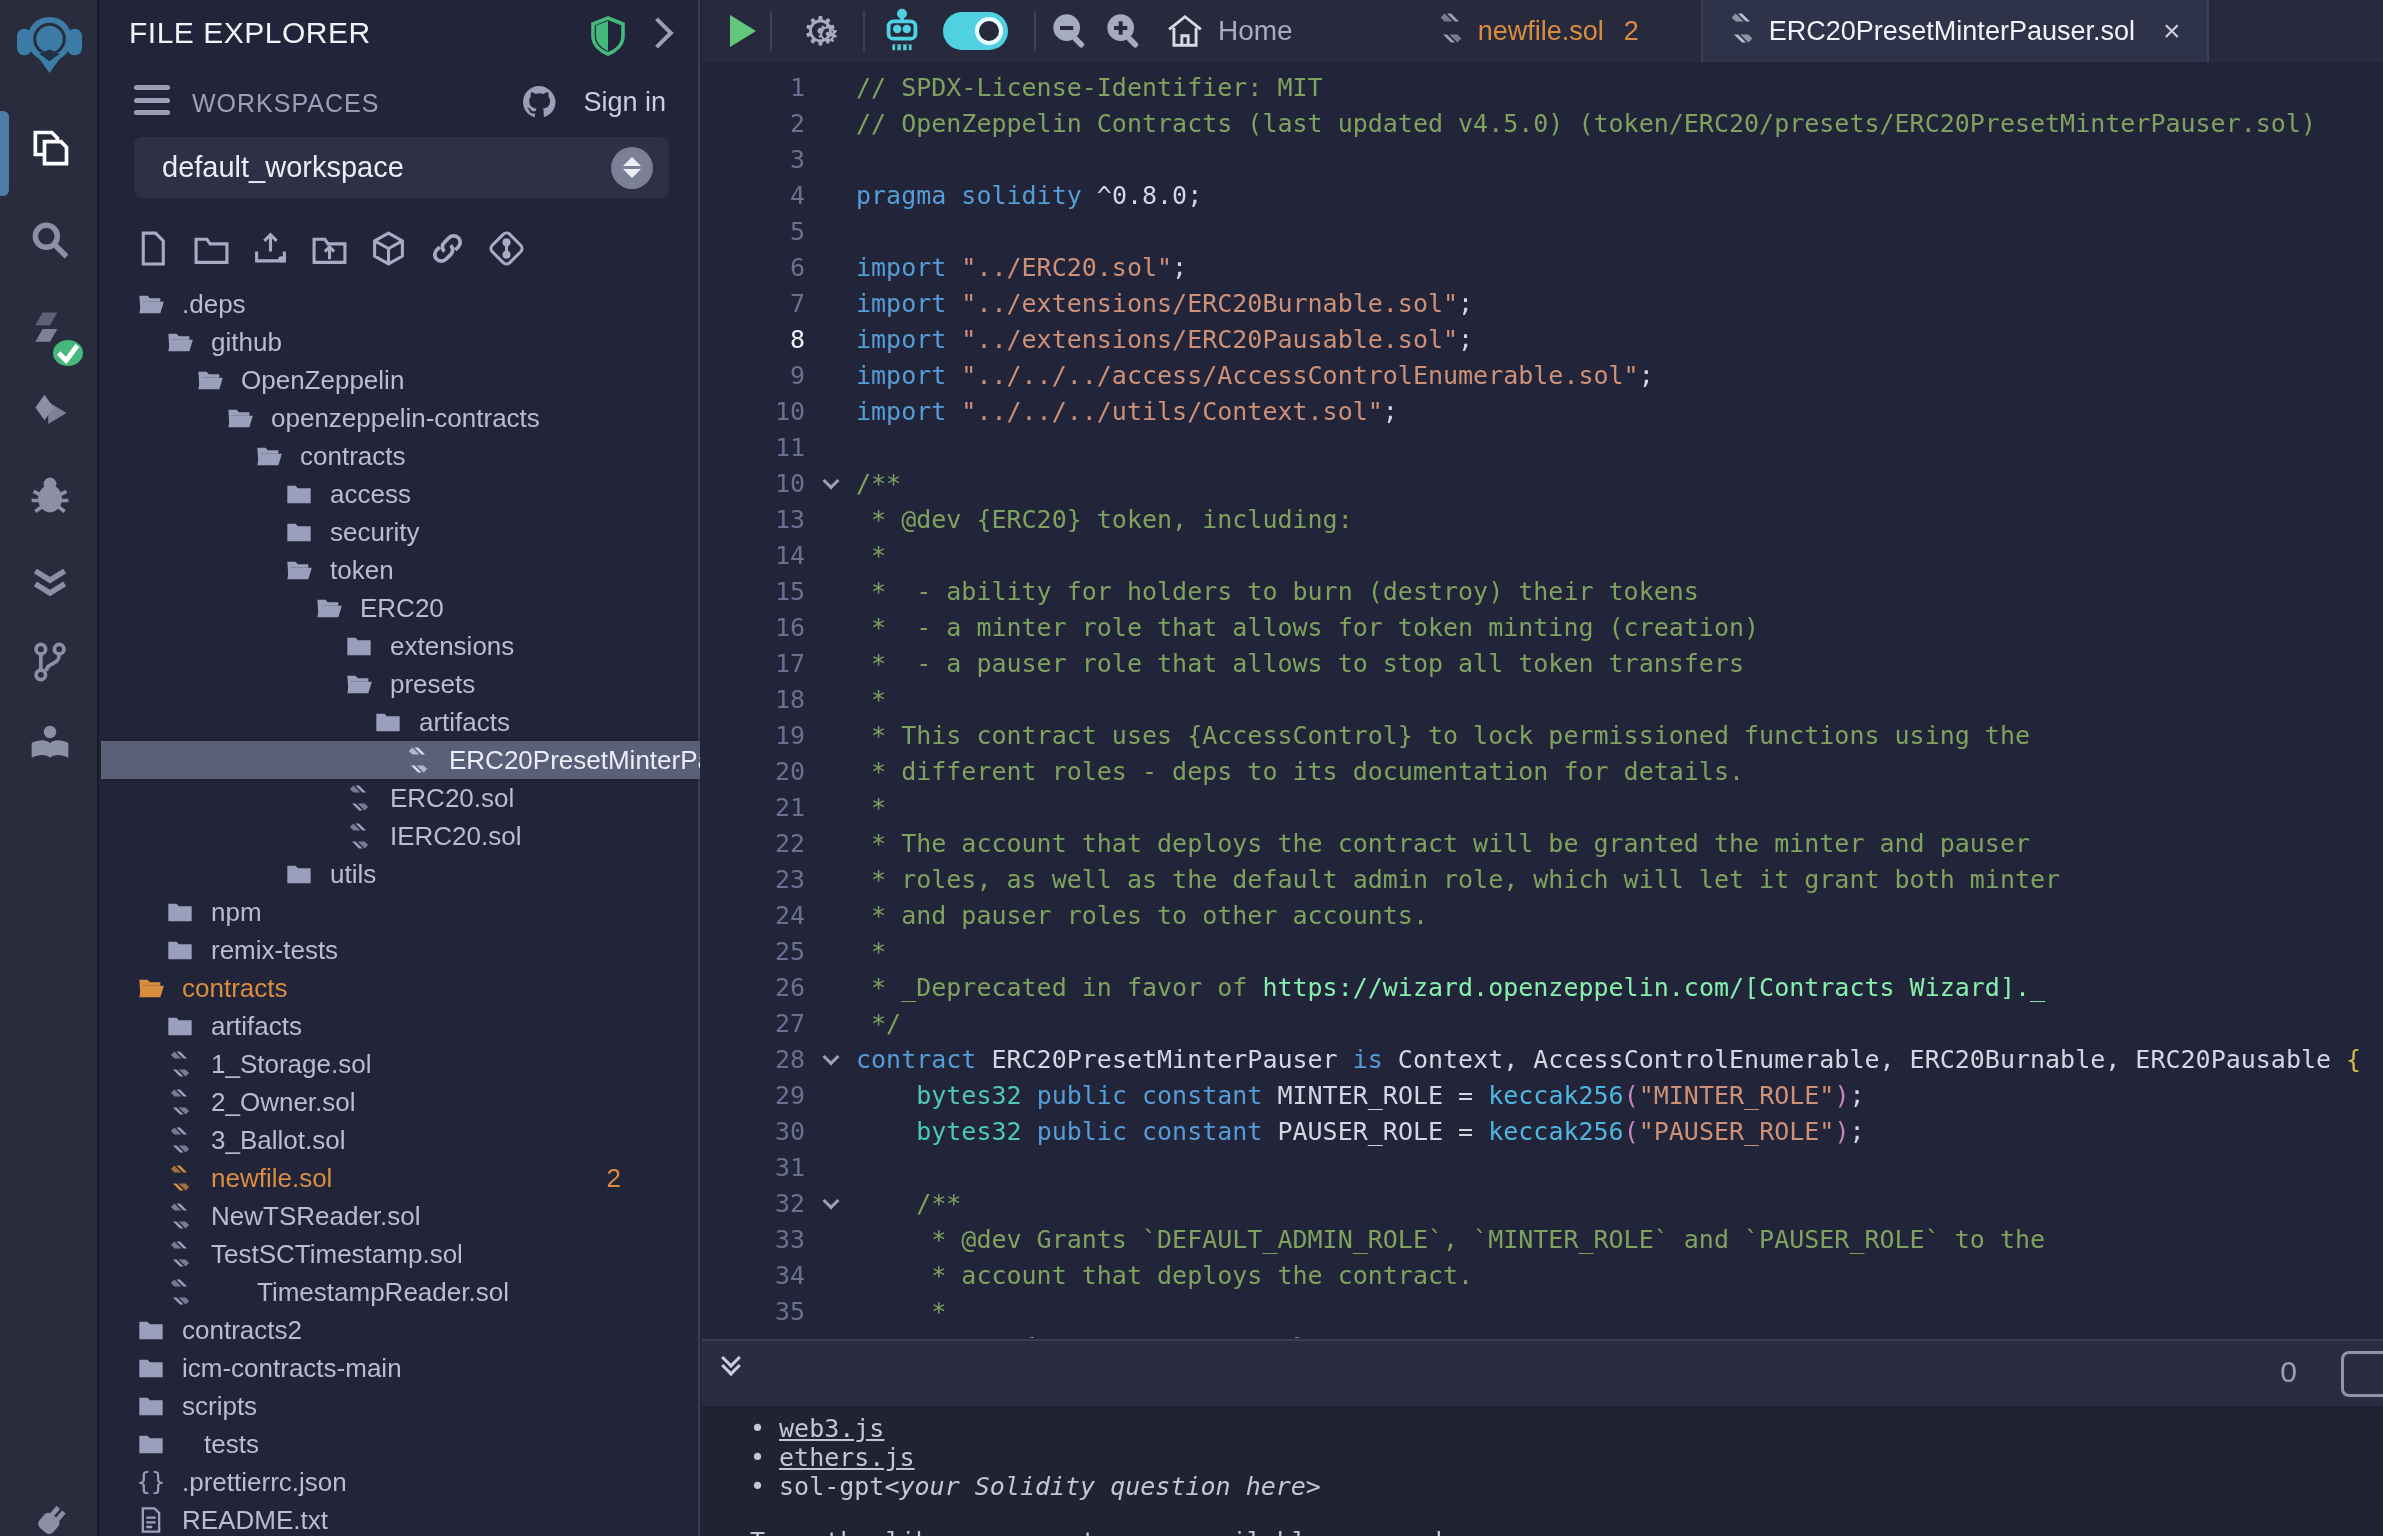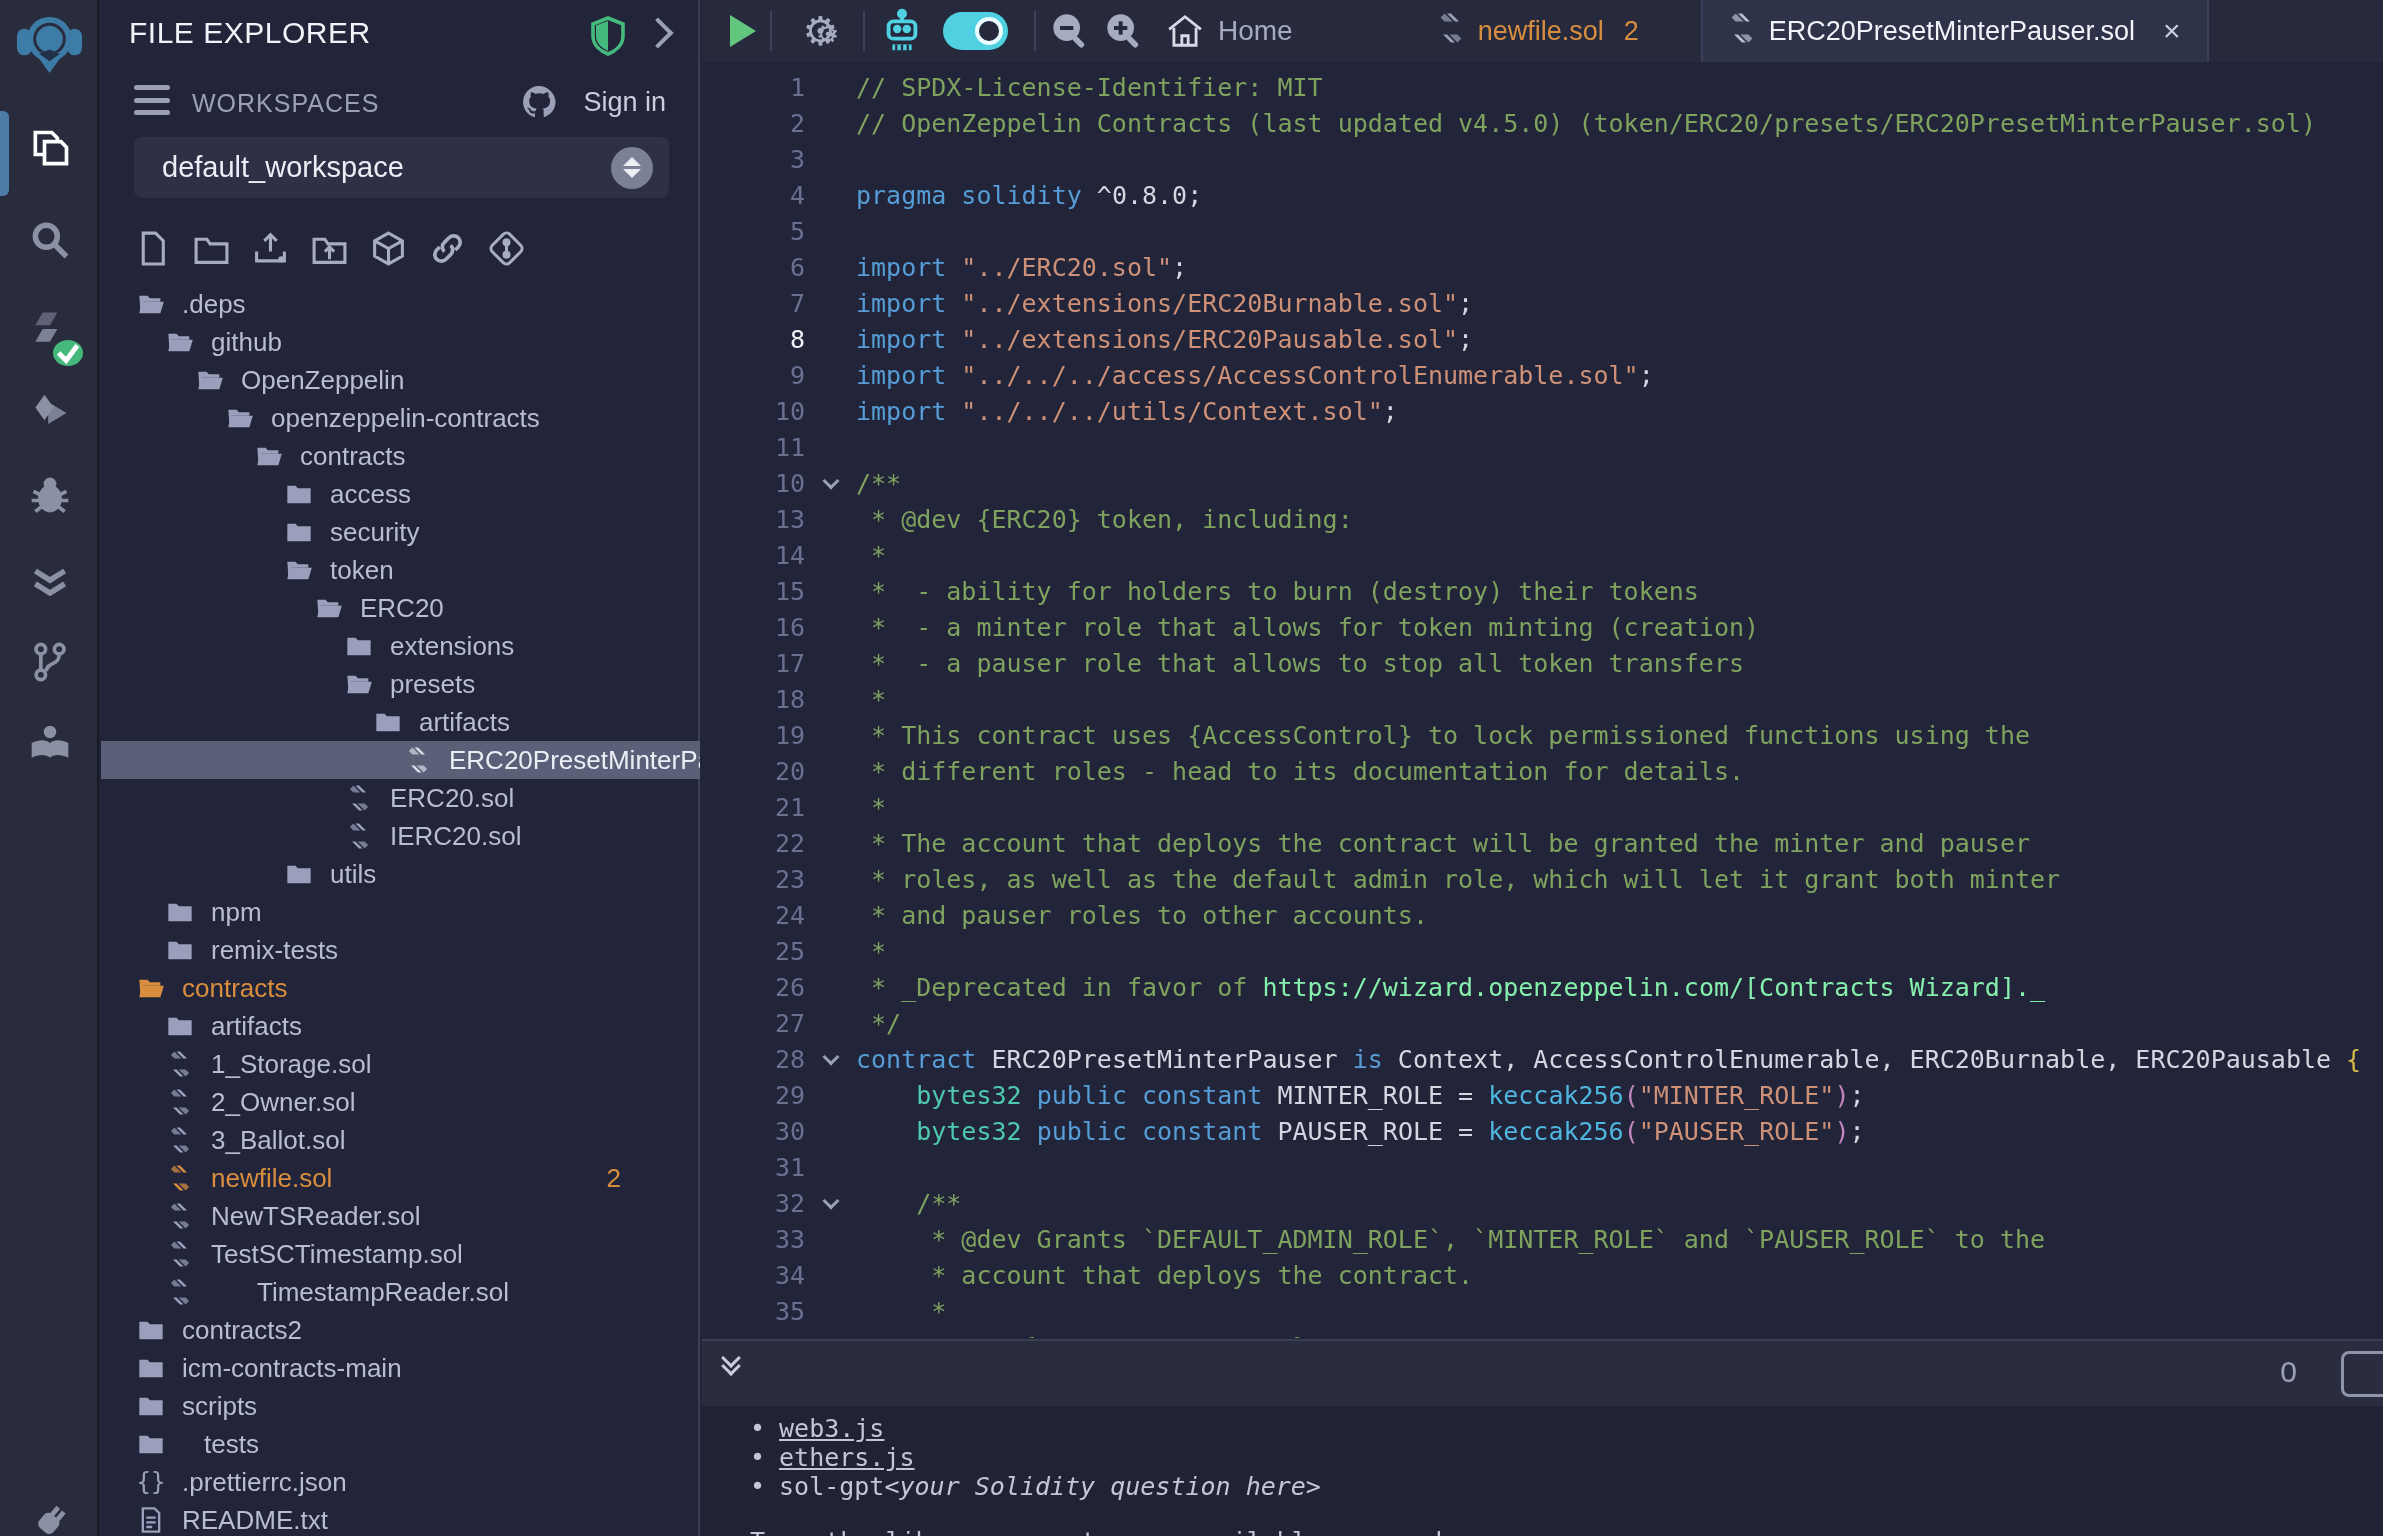--- a/index.html
+++ b/index.html
@@ -625,21 +625,21 @@
       <div class="cline"><span class="num">10</span><span class="fold"></span><span class="src"><span class="sg-k">import </span><span class="sg-s">"../../../utils/Context.sol"</span><span class="sg-p">;</span></span></div>
       <div class="cline"><span class="num">11</span><span class="fold"></span><span class="src"></span></div>
       <div class="cline"><span class="num">10</span><span class="fold"><span class="chev"></span></span><span class="src"><span class="sg-c">/**</span></span></div>
       <div class="cline"><span class="num">13</span><span class="fold"></span><span class="src"><span class="sg-c"> * @dev {ERC20} token, including:</span></span></div>
       <div class="cline"><span class="num">14</span><span class="fold"></span><span class="src"><span class="sg-c"> *</span></span></div>
       <div class="cline"><span class="num">15</span><span class="fold"></span><span class="src"><span class="sg-c"> *  - ability for holders to burn (destroy) their tokens</span></span></div>
       <div class="cline"><span class="num">16</span><span class="fold"></span><span class="src"><span class="sg-c"> *  - a minter role that allows for token minting (creation)</span></span></div>
       <div class="cline"><span class="num">17</span><span class="fold"></span><span class="src"><span class="sg-c"> *  - a pauser role that allows to stop all token transfers</span></span></div>
       <div class="cline"><span class="num">18</span><span class="fold"></span><span class="src"><span class="sg-c"> *</span></span></div>
       <div class="cline"><span class="num">19</span><span class="fold"></span><span class="src"><span class="sg-c"> * This contract uses {AccessControl} to lock permissioned functions using the</span></span></div>
-      <div class="cline"><span class="num">20</span><span class="fold"></span><span class="src"><span class="sg-c"> * different roles - head to its documentation for details.</span></span></div>
+      <div class="cline"><span class="num">20</span><span class="fold"></span><span class="src"><span class="sg-c"> * different roles - deps to its documentation for details.</span></span></div>
       <div class="cline"><span class="num">21</span><span class="fold"></span><span class="src"><span class="sg-c"> *</span></span></div>
       <div class="cline"><span class="num">22</span><span class="fold"></span><span class="src"><span class="sg-c"> * The account that deploys the contract will be granted the minter and pauser</span></span></div>
       <div class="cline"><span class="num">23</span><span class="fold"></span><span class="src"><span class="sg-c"> * roles, as well as the default admin role, which will let it grant both minter</span></span></div>
       <div class="cline"><span class="num">24</span><span class="fold"></span><span class="src"><span class="sg-c"> * and pauser roles to other accounts.</span></span></div>
       <div class="cline"><span class="num">25</span><span class="fold"></span><span class="src"><span class="sg-c"> *</span></span></div>
       <div class="cline"><span class="num">26</span><span class="fold"></span><span class="src"><span class="sg-c"> * _Deprecated in favor of </span><span class="sg-u">https://wizard.openzeppelin.com/[Contracts Wizard]._</span></span></div>
       <div class="cline"><span class="num">27</span><span class="fold"></span><span class="src"><span class="sg-c"> */</span></span></div>
       <div class="cline"><span class="num">28</span><span class="fold"><span class="chev"></span></span><span class="src"><span class="sg-k">contract </span><span class="sg-p">ERC20PresetMinterPauser </span><span class="sg-k">is </span><span class="sg-p">Context, AccessControlEnumerable, ERC20Burnable, ERC20Pausable </span><span class="sg-b">{</span></span></div>
       <div class="cline"><span class="num">29</span><span class="fold"></span><span class="src"><span class="sg-p">    </span><span class="sg-t">bytes32 </span><span class="sg-k">public constant </span><span class="sg-p">MINTER_ROLE = </span><span class="sg-f">keccak256</span><span class="sg-m">(</span><span class="sg-s">"MINTER_ROLE"</span><span class="sg-m">)</span><span class="sg-p">;</span></span></div>
       <div class="cline"><span class="num">30</span><span class="fold"></span><span class="src"><span class="sg-p">    </span><span class="sg-t">bytes32 </span><span class="sg-k">public constant </span><span class="sg-p">PAUSER_ROLE = </span><span class="sg-f">keccak256</span><span class="sg-m">(</span><span class="sg-s">"PAUSER_ROLE"</span><span class="sg-m">)</span><span class="sg-p">;</span></span></div>

